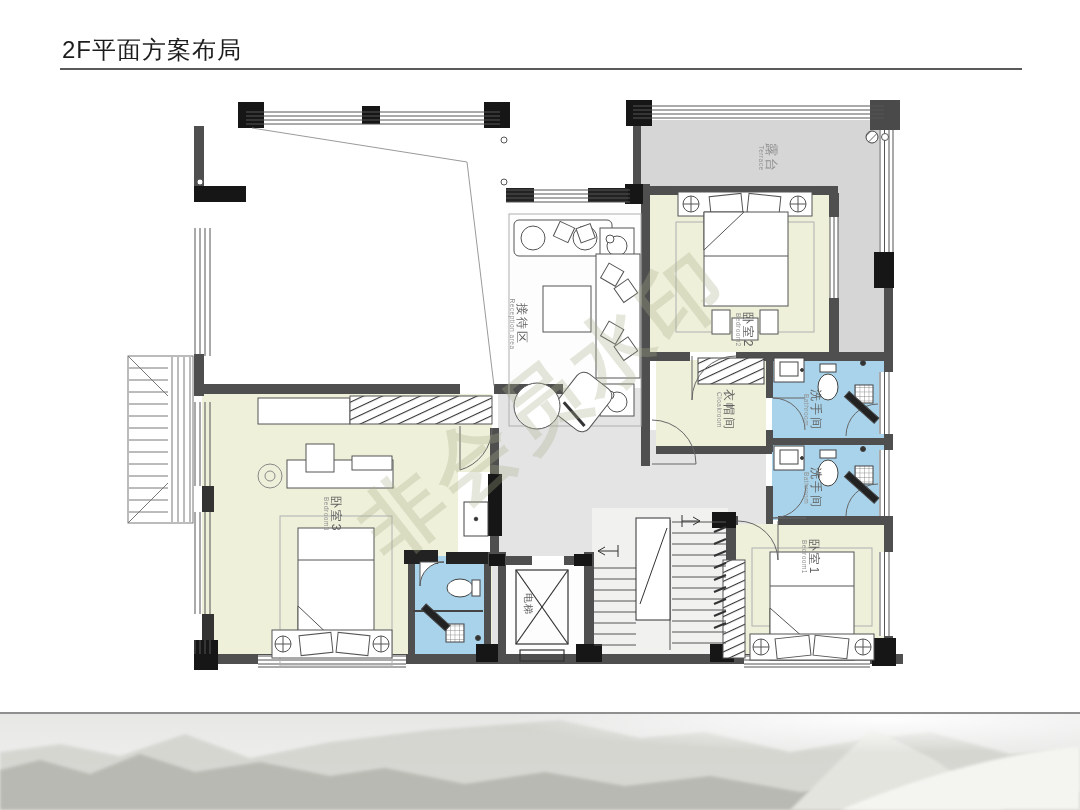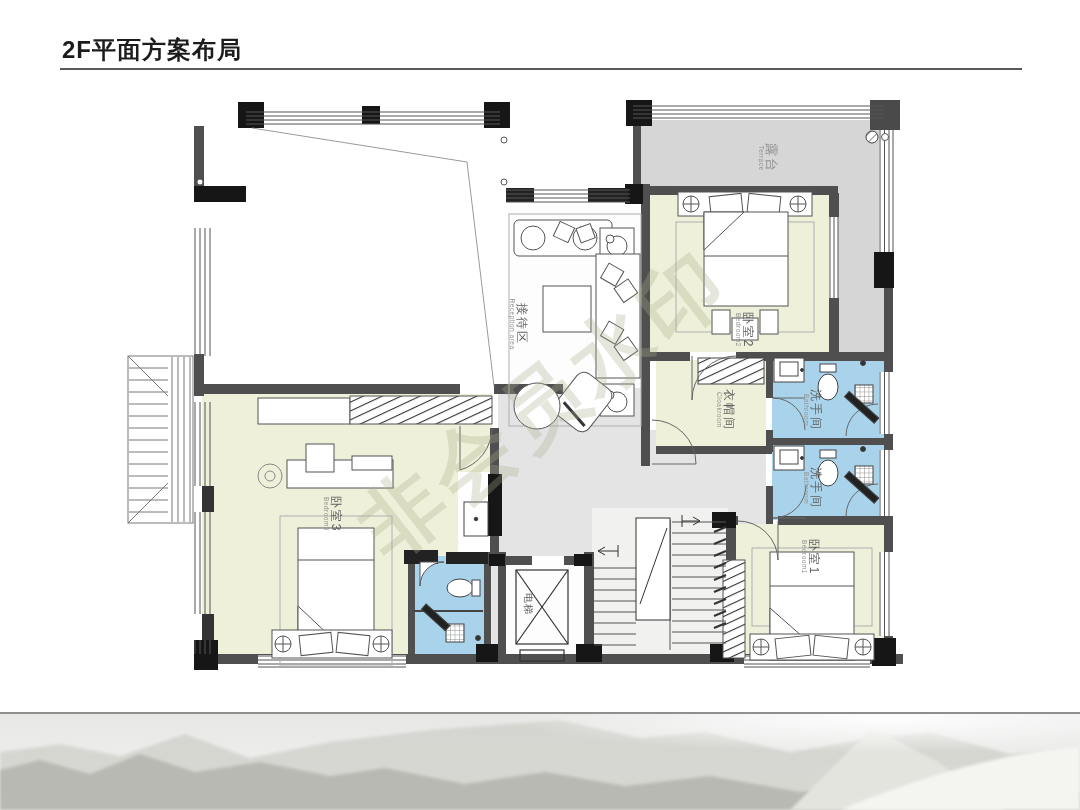--- a/index.html
+++ b/index.html
@@ -1,18 +1,18 @@
 <!DOCTYPE html>
 <html><head>
 <meta charset="utf-8">
 <style>
   html,body{margin:0;padding:0;background:#fff;}
   body{width:1080px;height:810px;position:relative;overflow:hidden;
        font-family:"Liberation Sans","DejaVu Sans",sans-serif;}
-  .page-title{position:absolute;left:62px;top:34px;font-size:24px;font-weight:700;
+  .page-title{position:absolute;left:62px;top:34px;font-size:24px;font-weight:400;
        color:#1c1c1c;letter-spacing:1px;}
   .title-rule{position:absolute;left:60px;top:68px;width:962px;height:0;
        border-top:2px solid #5a5a5a;}
   .plan-svg{position:absolute;left:0;top:0;}
   .rm-label{position:absolute;text-align:center;color:#5f5f5f;line-height:1.05;
        transform:translate(-50%,-50%) rotate(90deg);white-space:nowrap;}
   .rm-label .zh{display:block;font-size:12px;letter-spacing:2px;}
   .rm-label .en{display:block;font-size:6.5px;color:#909090;letter-spacing:.5px;}
   .rm-label.terrace{color:#8e8e8e;}
   .rm-label.terrace .zh{font-size:13px;}

